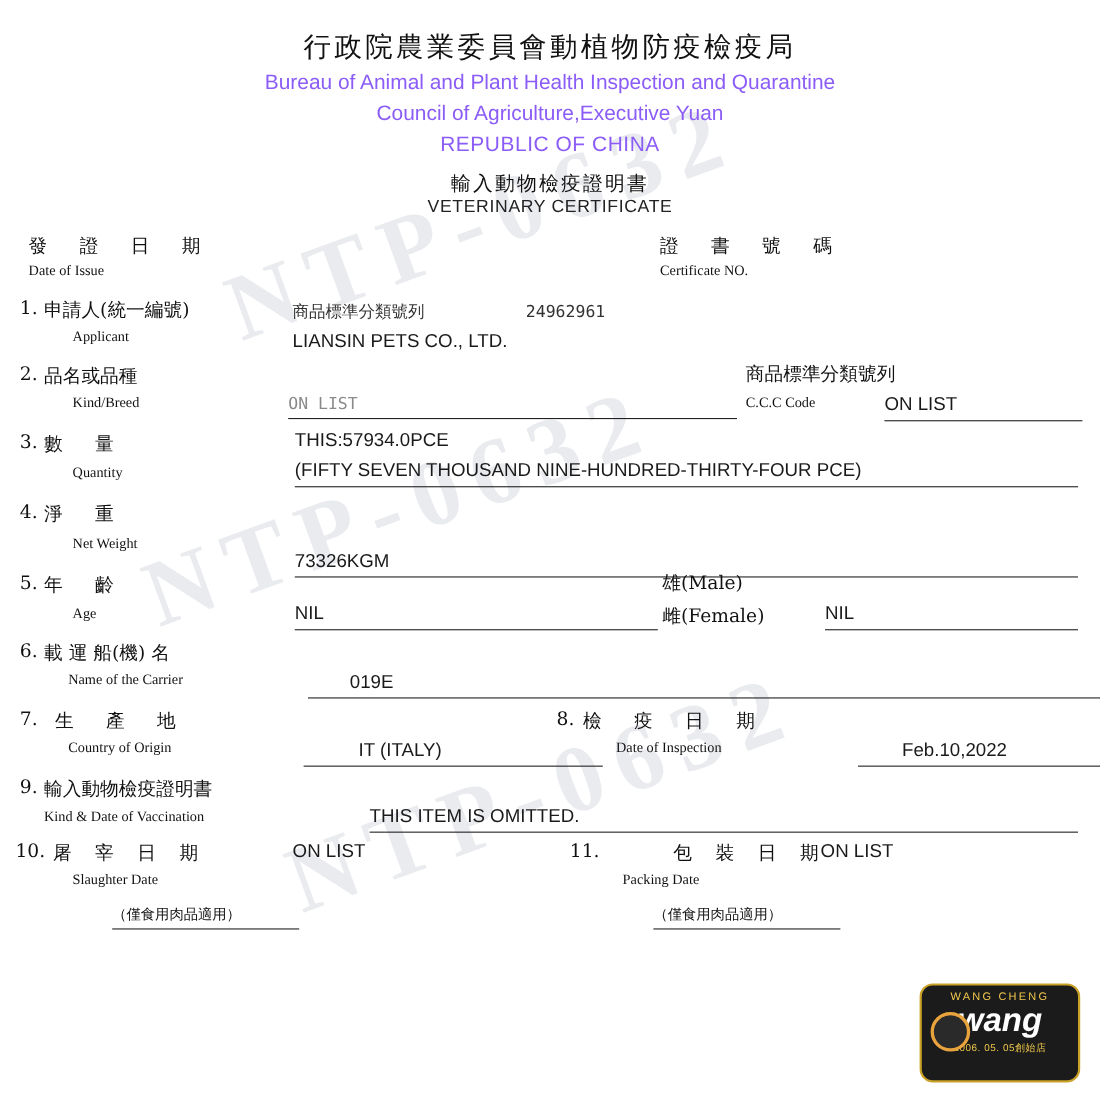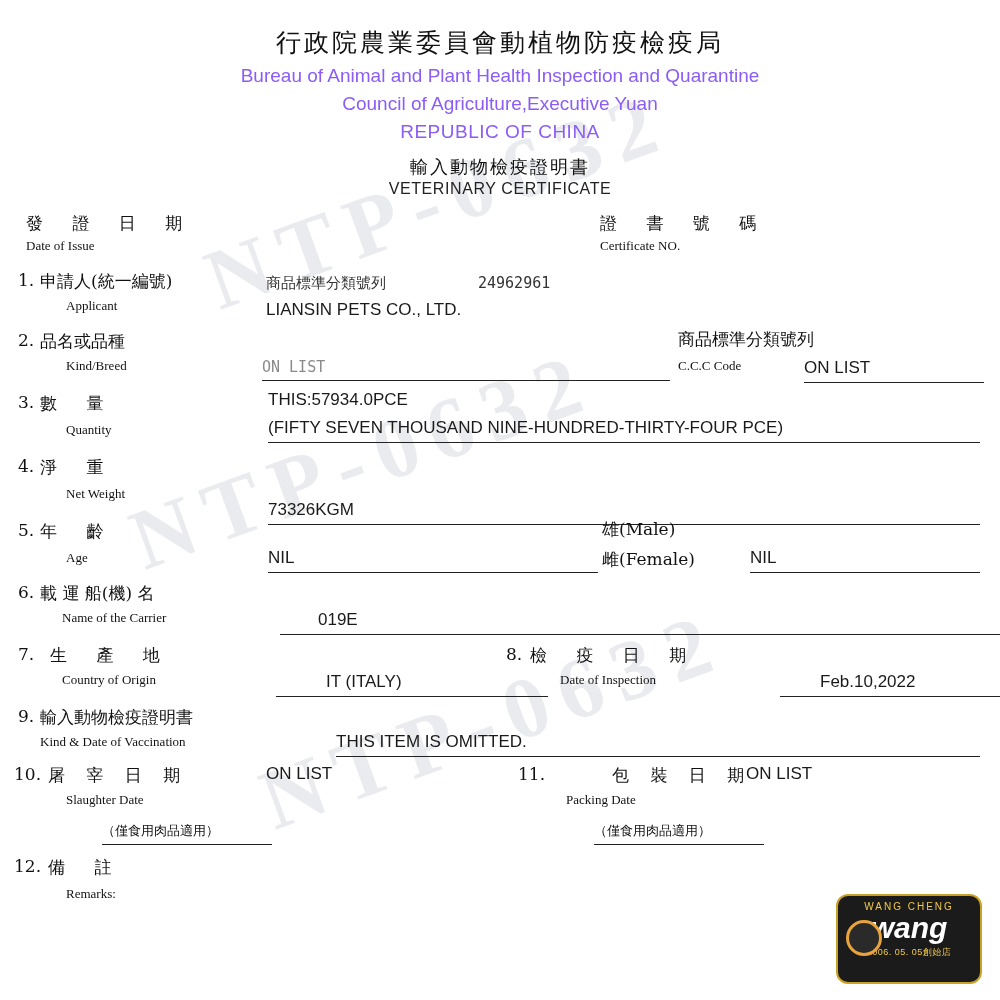--- a/index.html
+++ b/index.html
@@ -289,26 +289,20 @@
       <div class="abs val" style="left:248px; top:0;">ON LIST</div>
       <div class="abs note-paren ul" style="left:84px; top:58px; width:170px; padding-bottom:4px;">（僅食用肉品適用）</div>
 
       <div class="abs cn" style="left:500px; top:0;">11.</div>
       <div class="abs cn spaced-1" style="left:550px; top:0;margin-left:44px;">包 裝 日 期</div>
       <div class="abs en" style="left:548px; top:28px;">Packing Date</div>
       <div class="abs val" style="left:728px; top:0;">ON LIST</div>
       <div class="abs note-paren ul" style="left:576px; top:58px; width:170px; padding-bottom:4px;">（僅食用肉品適用）</div>
     </div>
 
-    <div class="row" style="height:60px;">
-      <div class="abs cn" style="left:-4px; top:0;">12.</div>
-      <div class="abs cn spaced-2" style="left:30px; top:0;">備 註</div>
-      <div class="abs en" style="left:48px; top:30px;">Remarks:</div>
-      <div class="abs val" style="left:250px; top:30px;"></div>
-    </div>
 
   </div>
 
   <div class="logo">
     <div class="logo-ring"></div>
     <div class="logo-top">WANG CHENG</div>
     <div class="logo-main">wang</div>
     <div class="logo-bottom">2006. 05. 05創始店</div>
   </div>
 

